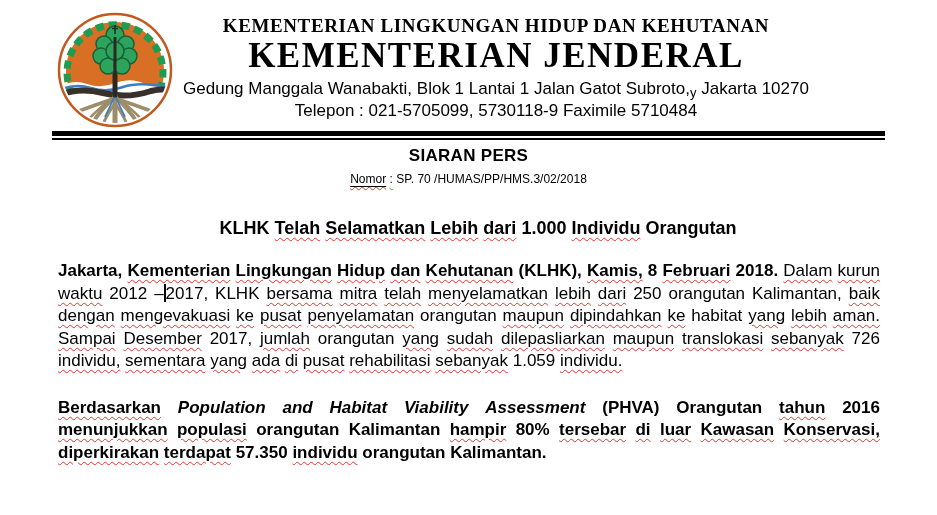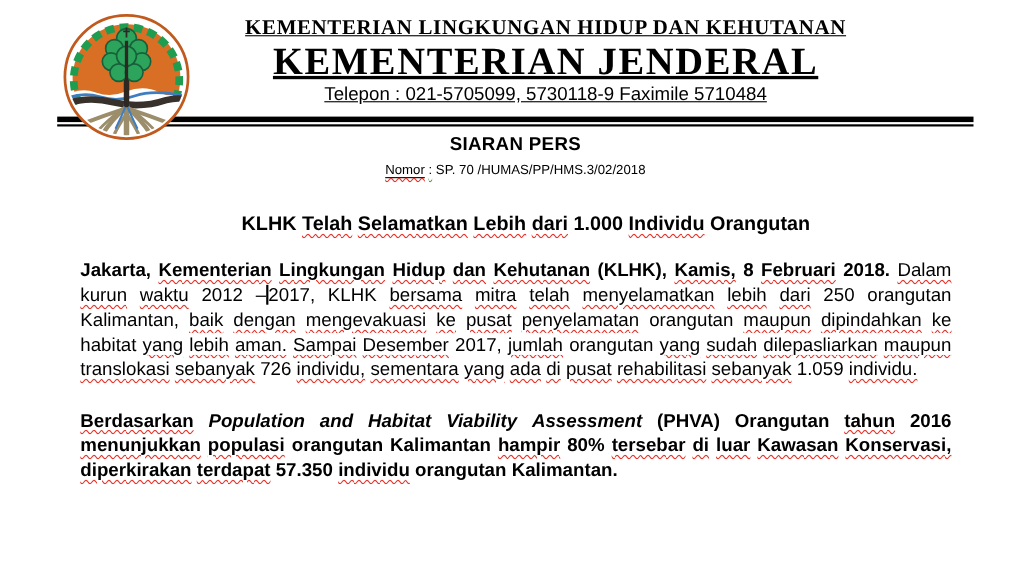--- a/index.html
+++ b/index.html
@@ -5,21 +5,21 @@
   html, body { margin: 0; padding: 0; background: #fff; }
   .page {
     width: 937px; height: 515px; background: #ffffff; position: relative;
     overflow: hidden; color: #000;
     font-family: "Liberation Sans", "DejaVu Sans", sans-serif;
   }
   
   .letterhead { position: relative; padding-top: 14px; }
   .logo-wrap { position: absolute; top: 10px; left: 55px; width: 120px; height: 120px; }
   .logo-wrap svg { width: 100%; height: 100%; display: block; }
-  .head-text { margin-left: 55px; text-align: center; text-decoration: underline; }
+  .head-text { margin-left: 55px; text-align: center; }
   .ministry {
     font-family: "Liberation Serif", "DejaVu Serif", serif;
     font-weight: bold; font-size: 19px; line-height: 23px; letter-spacing: 0.6px;
   }
   .secretariat {
     font-family: "Liberation Serif", "DejaVu Serif", serif;
     font-weight: bold; font-size: 35px; line-height: 38px; letter-spacing: 1.5px;
   }
   .addr { font-size: 17px; line-height: 21px; margin-top: 3px; }
   .addr-sub { font-size: 13px; position: relative; top: 3px; }
@@ -27,21 +27,21 @@
   
   .rule { margin: 10px 52px 0 52px; }
   .rule-thick { height: 5px; background: #000; }
   .rule-thin { height: 2px; background: #000; margin-top: 2px; }
   
   .siaran { text-align: center; font-weight: bold; font-size: 17px; line-height: 21px; margin-top: 5px; letter-spacing: 0.3px; }
   .nomor  { text-align: center; font-size: 12px; line-height: 21px; margin-top: 3px; }
   .title  { text-align: center; font-weight: bold; font-size: 18px; line-height: 22px; margin: 27px 0 0 0; padding-left: 19px; }
   
   .bodytext { margin: 21px 56px 0 57px; font-size: 17px; line-height: 22.5px; text-align: justify; }
-  .bodytext p { margin: 16px; }
+  .bodytext p { margin: 1px; }
   .bodytext p + p { margin-top: 24px; font-weight: bold; }
   .b { font-weight: bold; }
   .i { font-style: italic; }
   .sq-red {
     text-decoration: underline; text-decoration-style: wavy;
     text-decoration-color: #e5352b; text-decoration-thickness: 1px;
     text-underline-offset: 3px;
   }
   .sq-green {
     text-decoration: underline; text-decoration-style: wavy;
@@ -108,20 +108,21 @@
             <circle cx="60" cy="41" r="9"></circle>
           </g>
           <path d="M58.5,27 L61.5,27 L61.5,66 L58.5,66 Z" fill="#2e2822"></path>
           <path d="M60,15 L60,24 M57,18.5 L63,18.5" stroke="#2e2822" stroke-width="1.6"></path>
         </g>
       </svg>
     </div>
     <div class="head-text">
       <div class="ministry">KEMENTERIAN LINGKUNGAN HIDUP DAN KEHUTANAN</div>
       <div class="secretariat">KEMENTERIAN JENDERAL</div>
+      <div class="addr"><span>Gedung Manggala Wanabakti, Blok 1 Lantai 1 Jalan Gatot Subroto,</span><span class="addr-sub">y</span><span> Jakarta 10270</span></div>
       <div class="phone">Telepon : 021-5705099, 5730118-9 Faximile 5710484</div>
     </div>
   </header>
 
   <div class="rule">
     <div class="rule-thick"></div>
     <div class="rule-thin"></div>
   </div>
 
   <div class="siaran">SIARAN PERS</div>

